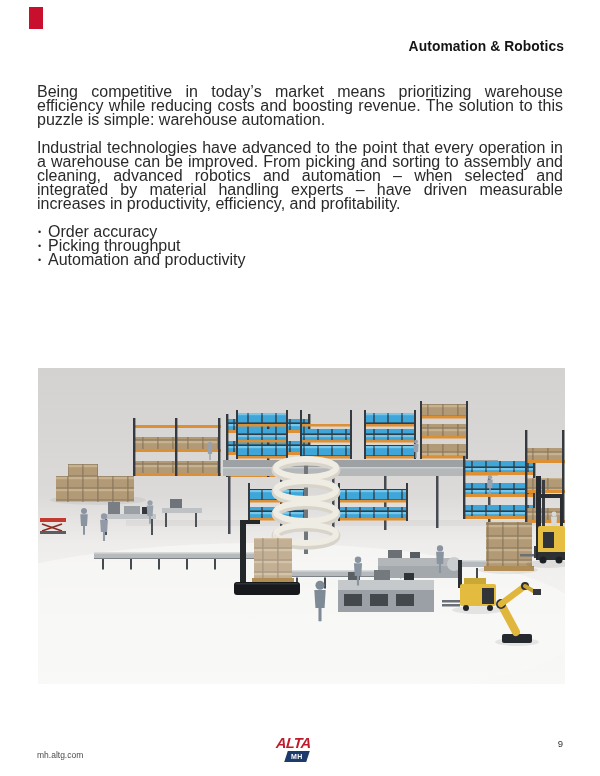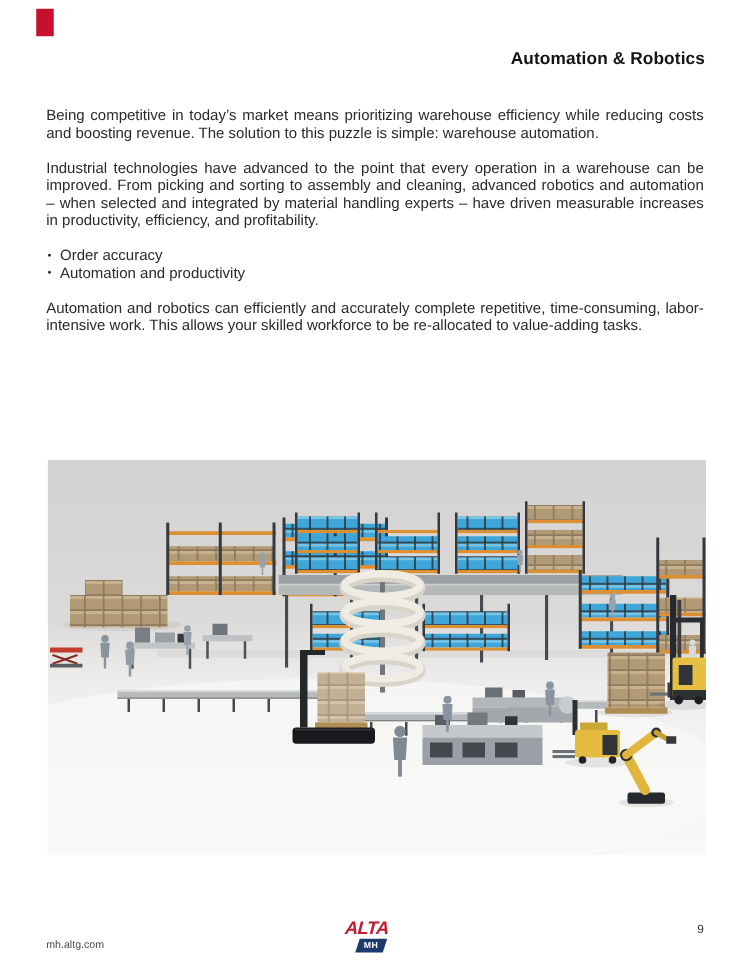--- a/index.html
+++ b/index.html
@@ -6,21 +6,21 @@
   .page{
     position:relative;width:600px;height:776px;background:#ffffff;overflow:hidden;
     font-family:"Liberation Sans","DejaVu Sans",sans-serif;
   }
   .corner-tab{position:absolute;left:29px;top:7px;width:14px;height:22px;background:#c8102e;}
   .heading{
     position:absolute;top:39px;right:36px;
     font-size:13.8px;font-weight:700;color:#141414;letter-spacing:0.1px;
   }
   .body-copy{position:absolute;left:37px;top:85px;width:526px;color:#2a2a2a;
-    font-size:12px;line-height:14px;}
+    font-size:16px;line-height:14px;}
   .para{margin:0 0 14px 0;text-align:justify;text-align-last:left;}
   .bullet-list{margin:0 0 14px 0;padding:0;list-style:none;}
   .bullet-list li{position:relative;padding-left:11px;line-height:14px;}
   .bullet-list li::before{content:"•";position:absolute;left:1px;top:0;font-size:9px;color:#2a2a2a;}
   .figure{position:absolute;left:38px;top:368px;width:527px;height:316px;overflow:hidden;}
   .footer-url{position:absolute;left:37px;top:750px;font-size:8.5px;color:#4b4b4b;}
   .page-num{position:absolute;right:37px;top:738px;font-size:9.5px;color:#333333;}
   .logo{position:absolute;left:276px;top:737px;width:40px;}
   .logo-alta{
     font-size:14.5px;font-weight:800;font-style:italic;color:#c01b2d;
@@ -41,23 +41,23 @@
 
   <div class="corner-tab"></div>
 
   <div class="heading">Automation &amp; Robotics</div>
 
   <div class="body-copy">
     <p class="para">Being competitive in today’s market means prioritizing warehouse efficiency while reducing costs and boosting revenue. The solution to this puzzle is simple: warehouse automation.</p>
     <p class="para">Industrial technologies have advanced to the point that every operation in a warehouse can be improved. From picking and sorting to assembly and cleaning, advanced robotics and automation – when selected and integrated by material handling experts – have driven measurable increases in productivity, efficiency, and profitability.</p>
     <ul class="bullet-list">
       <li>Order accuracy</li>
+      <li>Picking throughput</li>
       <li>Automation and productivity</li>
     </ul>
-    <p class="para">Automation and robotics can efficiently and accurately complete repetitive, time-consuming, labor-intensive work. This allows your skilled workforce to be re-allocated to value-adding tasks.</p>
   </div>
 
   <div class="figure">
     <svg viewBox="0 0 527 316" width="527" height="316">
       <defs>
         <linearGradient id="bgG" x1="0" y1="0" x2="0" y2="1">
           <stop offset="0" stop-color="#d3d2d1"></stop>
           <stop offset="0.40" stop-color="#dbdad9"></stop>
           <stop offset="0.56" stop-color="#eeedec"></stop>
           <stop offset="0.80" stop-color="#f5f5f4"></stop>

